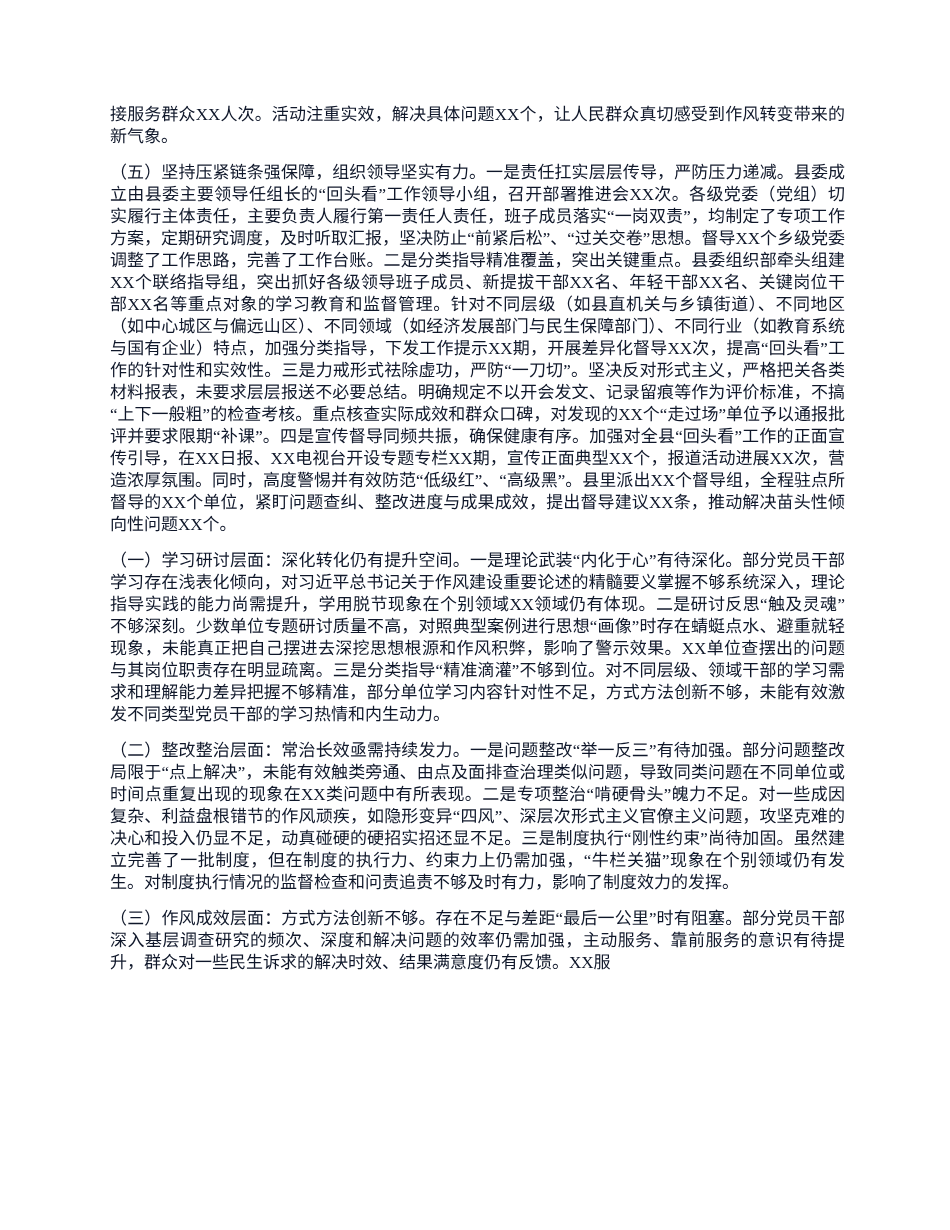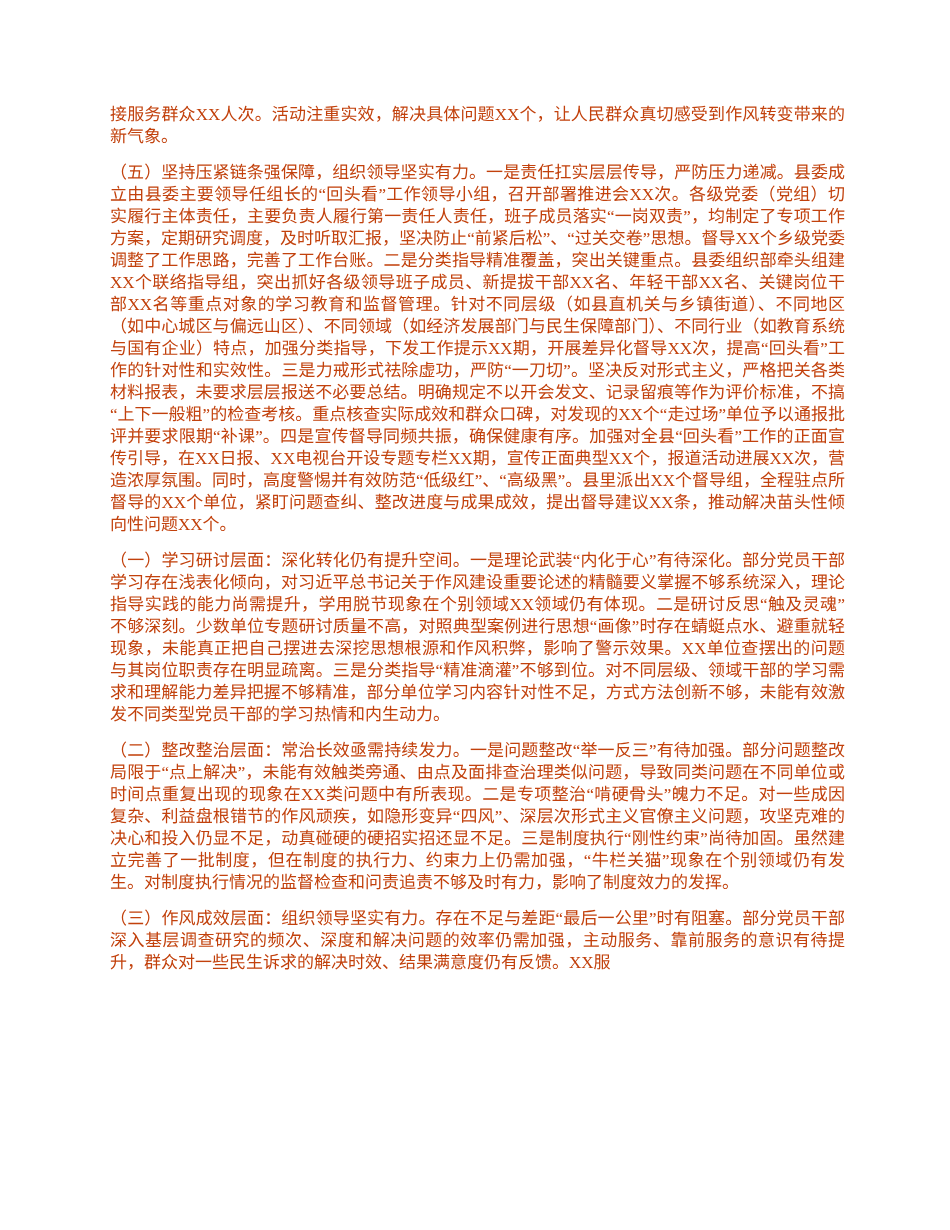--- a/index.html
+++ b/index.html
@@ -12,21 +12,21 @@
     position: relative;
     width: 950px;
     height: 1230px;
     box-sizing: border-box;
     background: #ffffff;
     padding: 104px 105px 0 110px;
     overflow: hidden;
     font-family: "Liberation Serif", "DejaVu Serif", serif;
     font-size: 17px;
     line-height: 22px;
-    color: #c2410c;
+    color: #0f172a;
     text-align: justify;
   }
   .para {
     margin: 0 0 14px 0;
     word-break: break-all;
   }
   .run {
     font-weight: normal;
     font-style: normal;
   }
@@ -41,15 +41,15 @@
 
   <p class="para"><span class="run">接服务群众XX人次。活动注重实效，解决具体问题XX个，让人民群众真切感受到作风转变带来的新气象。</span></p>
 
   <p class="para"><span class="run">（五）坚持压紧链条强保障，组织领导坚实有力。</span><b class="run bold">一是责任扛实层层传导，严防压力递减。</b><span class="run">县委成立由县委主要领导任组长的“回头看”工作领导小组，召开部署推进会XX次。各级党委（党组）切实履行主体责任，主要负责人履行第一责任人责任，班子成员落实“一岗双责”，均制定了专项工作方案，定期研究调度，及时听取汇报，坚决防止“前紧后松”、“过关交卷”思想。督导XX个乡级党委调整了工作思路，完善了工作台账。</span><b class="run bold">二是分类指导精准覆盖，突出关键重点。</b><span class="run">县委组织部牵头组建XX个联络指导组，突出抓好各级领导班子成员、新提拔干部XX名、年轻干部XX名、关键岗位干部XX名等重点对象的学习教育和监督管理。针对不同层级（如县直机关与乡镇街道）、不同地区（如中心城区与偏远山区）、不同领域（如经济发展部门与民生保障部门）、不同行业（如教育系统与国有企业）特点，加强分类指导，下发工作提示XX期，开展差异化督导XX次，提高“回头看”工作的针对性和实效性。</span><b class="run bold">三是力戒形式祛除虚功，严防“一刀切”。</b><span class="run">坚决反对形式主义，严格把关各类材料报表，未要求层层报送不必要总结。明确规定不以开会发文、记录留痕等作为评价标准，不搞“上下一般粗”的检查考核。重点核查实际成效和群众口碑，对发现的XX个“走过场”单位予以通报批评并要求限期“补课”。</span><b class="run bold">四是宣传督导同频共振，确保健康有序。</b><span class="run">加强对全县“回头看”工作的正面宣传引导，在XX日报、XX电视台开设专题专栏XX期，宣传正面典型XX个，报道活动进展XX次，营造浓厚氛围。同时，高度警惕并有效防范“低级红”、“高级黑”。县里派出XX个督导组，全程驻点所督导的XX个单位，紧盯问题查纠、整改进度与成果成效，提出督导建议XX条，推动解决苗头性倾向性问题XX个。</span></p>
 
 
   <p class="para"><span class="run">（一）学习研讨层面：深化转化仍有提升空间。</span><b class="run bold">一是理论武装“内化于心”有待深化。</b><span class="run">部分党员干部学习存在浅表化倾向，对习近平总书记关于作风建设重要论述的精髓要义掌握不够系统深入，理论指导实践的能力尚需提升，学用脱节现象在个别领域XX领域仍有体现。</span><b class="run bold">二是研讨反思“触及灵魂”不够深刻。</b><span class="run">少数单位专题研讨质量不高，对照典型案例进行思想“画像”时存在蜻蜓点水、避重就轻现象，未能真正把自己摆进去深挖思想根源和作风积弊，影响了警示效果。XX单位查摆出的问题与其岗位职责存在明显疏离。</span><b class="run bold">三是分类指导“精准滴灌”不够到位。</b><span class="run">对不同层级、领域干部的学习需求和理解能力差异把握不够精准，部分单位学习内容针对性不足，方式方法创新不够，未能有效激发不同类型党员干部的学习热情和内生动力。</span></p>
 
   <p class="para"><span class="run">（二）整改整治层面：常治长效亟需持续发力。</span><b class="run bold">一是问题整改“举一反三”有待加强。</b><span class="run">部分问题整改局限于“点上解决”，未能有效触类旁通、由点及面排查治理类似问题，导致同类问题在不同单位或时间点重复出现的现象在XX类问题中有所表现。</span><b class="run bold">二是专项整治“啃硬骨头”魄力不足。</b><span class="run">对一些成因复杂、利益盘根错节的作风顽疾，如隐形变异“四风”、深层次形式主义官僚主义问题，攻坚克难的决心和投入仍显不足，动真碰硬的硬招实招还显不足。</span><b class="run bold">三是制度执行“刚性约束”尚待加固。</b><span class="run">虽然建立完善了一批制度，但在制度的执行力、约束力上仍需加强，“牛栏关猫”现象在个别领域仍有发生。对制度执行情况的监督检查和问责追责不够及时有力，影响了制度效力的发挥。</span></p>
 
-  <p class="para"><span class="run">（三）作风成效层面：组织领导坚实有力。</span><b class="run bold">存在不足与差距“最后一公里”时有阻塞。</b><span class="run">部分党员干部深入基层调查研究的频次、深度和解决问题的效率仍需加强，主动服务、靠前服务的意识有待提升，群众对一些民生诉求的解决时效、结果满意度仍有反馈。XX服</span></p>
+  <p class="para"><span class="run">（三）作风成效层面：方式方法创新不够。</span><b class="run bold">存在不足与差距“最后一公里”时有阻塞。</b><span class="run">部分党员干部深入基层调查研究的频次、深度和解决问题的效率仍需加强，主动服务、靠前服务的意识有待提升，群众对一些民生诉求的解决时效、结果满意度仍有反馈。XX服</span></p>
 
 </div>
 
 </body></html>

